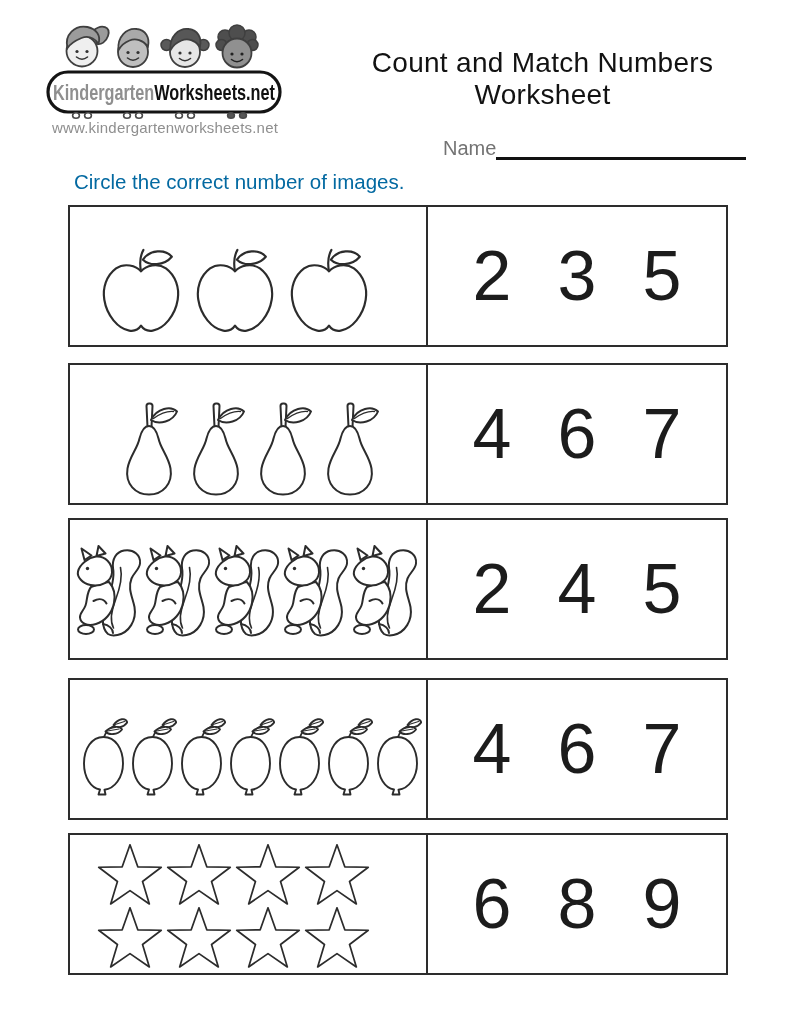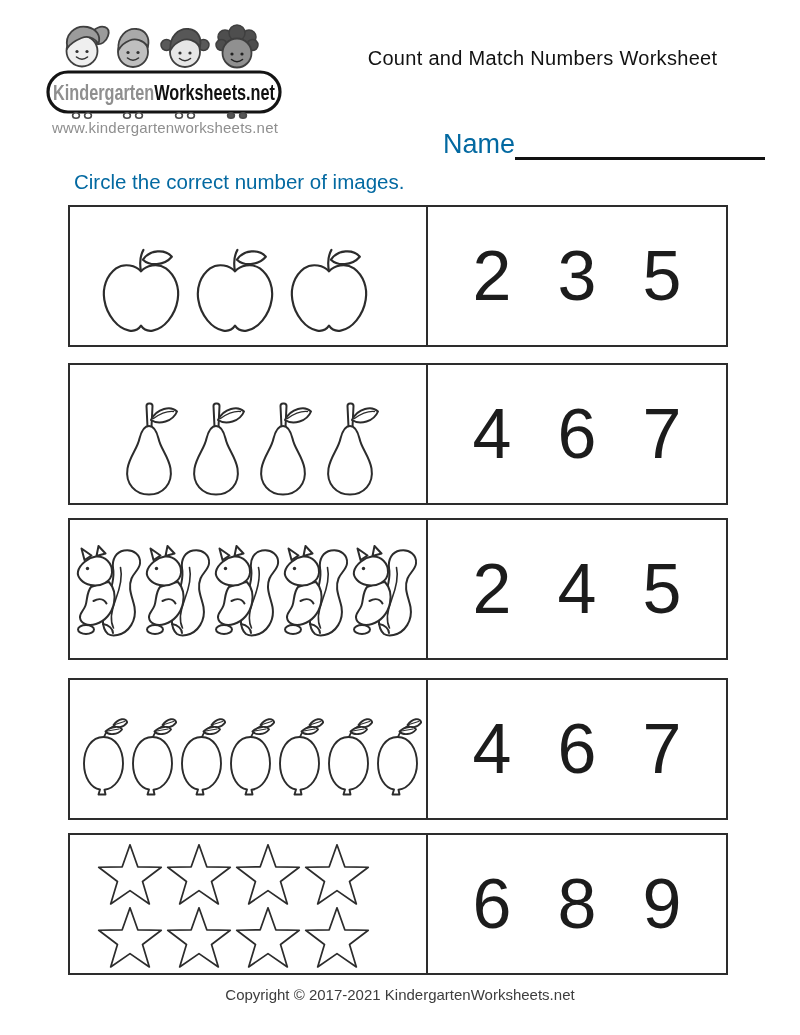--- a/index.html
+++ b/index.html
@@ -11,26 +11,26 @@
     overflow:hidden;
   }
   
   .logo-svg{position:absolute;left:45px;top:14px;}
   .logo-url{
     position:absolute;left:45px;top:119px;width:240px;
     text-align:center;font-size:15px;color:#8f8f8f;letter-spacing:.2px;
   }
   .page-title{
     position:absolute;left:300px;top:47px;width:485px;
-    text-align:center;font-size:20px;color:#121212;
+    text-align:center;font-size:28px;color:#121212;
     font-family:"Liberation Sans",sans-serif;letter-spacing:.3px;
   }
   .name-line{
     position:absolute;left:443px;top:127px;
-    font-size:27px;color:#0369a1;white-space:nowrap;
+    font-size:20px;color:#737373;white-space:nowrap;
   }
   .name-line .blank{
     display:inline-block;width:250px;height:30px;
     border-bottom:3px solid #121212;vertical-align:bottom;
   }
   .instruction{
     position:absolute;left:74px;top:170px;
     font-size:20.5px;color:#0369a1;
   }
   
@@ -314,14 +314,13 @@
       </svg>
     </div>
   <div class="cell-numbers">
     <span>6</span>
     <span>8</span>
     <span>9</span>
   </div>
 </div>
 
 <div class="footer">
-  <div>Copyright © 2017-2021 KindergartenWorksheets.net</div>
 </div>
 
 </body></html>

